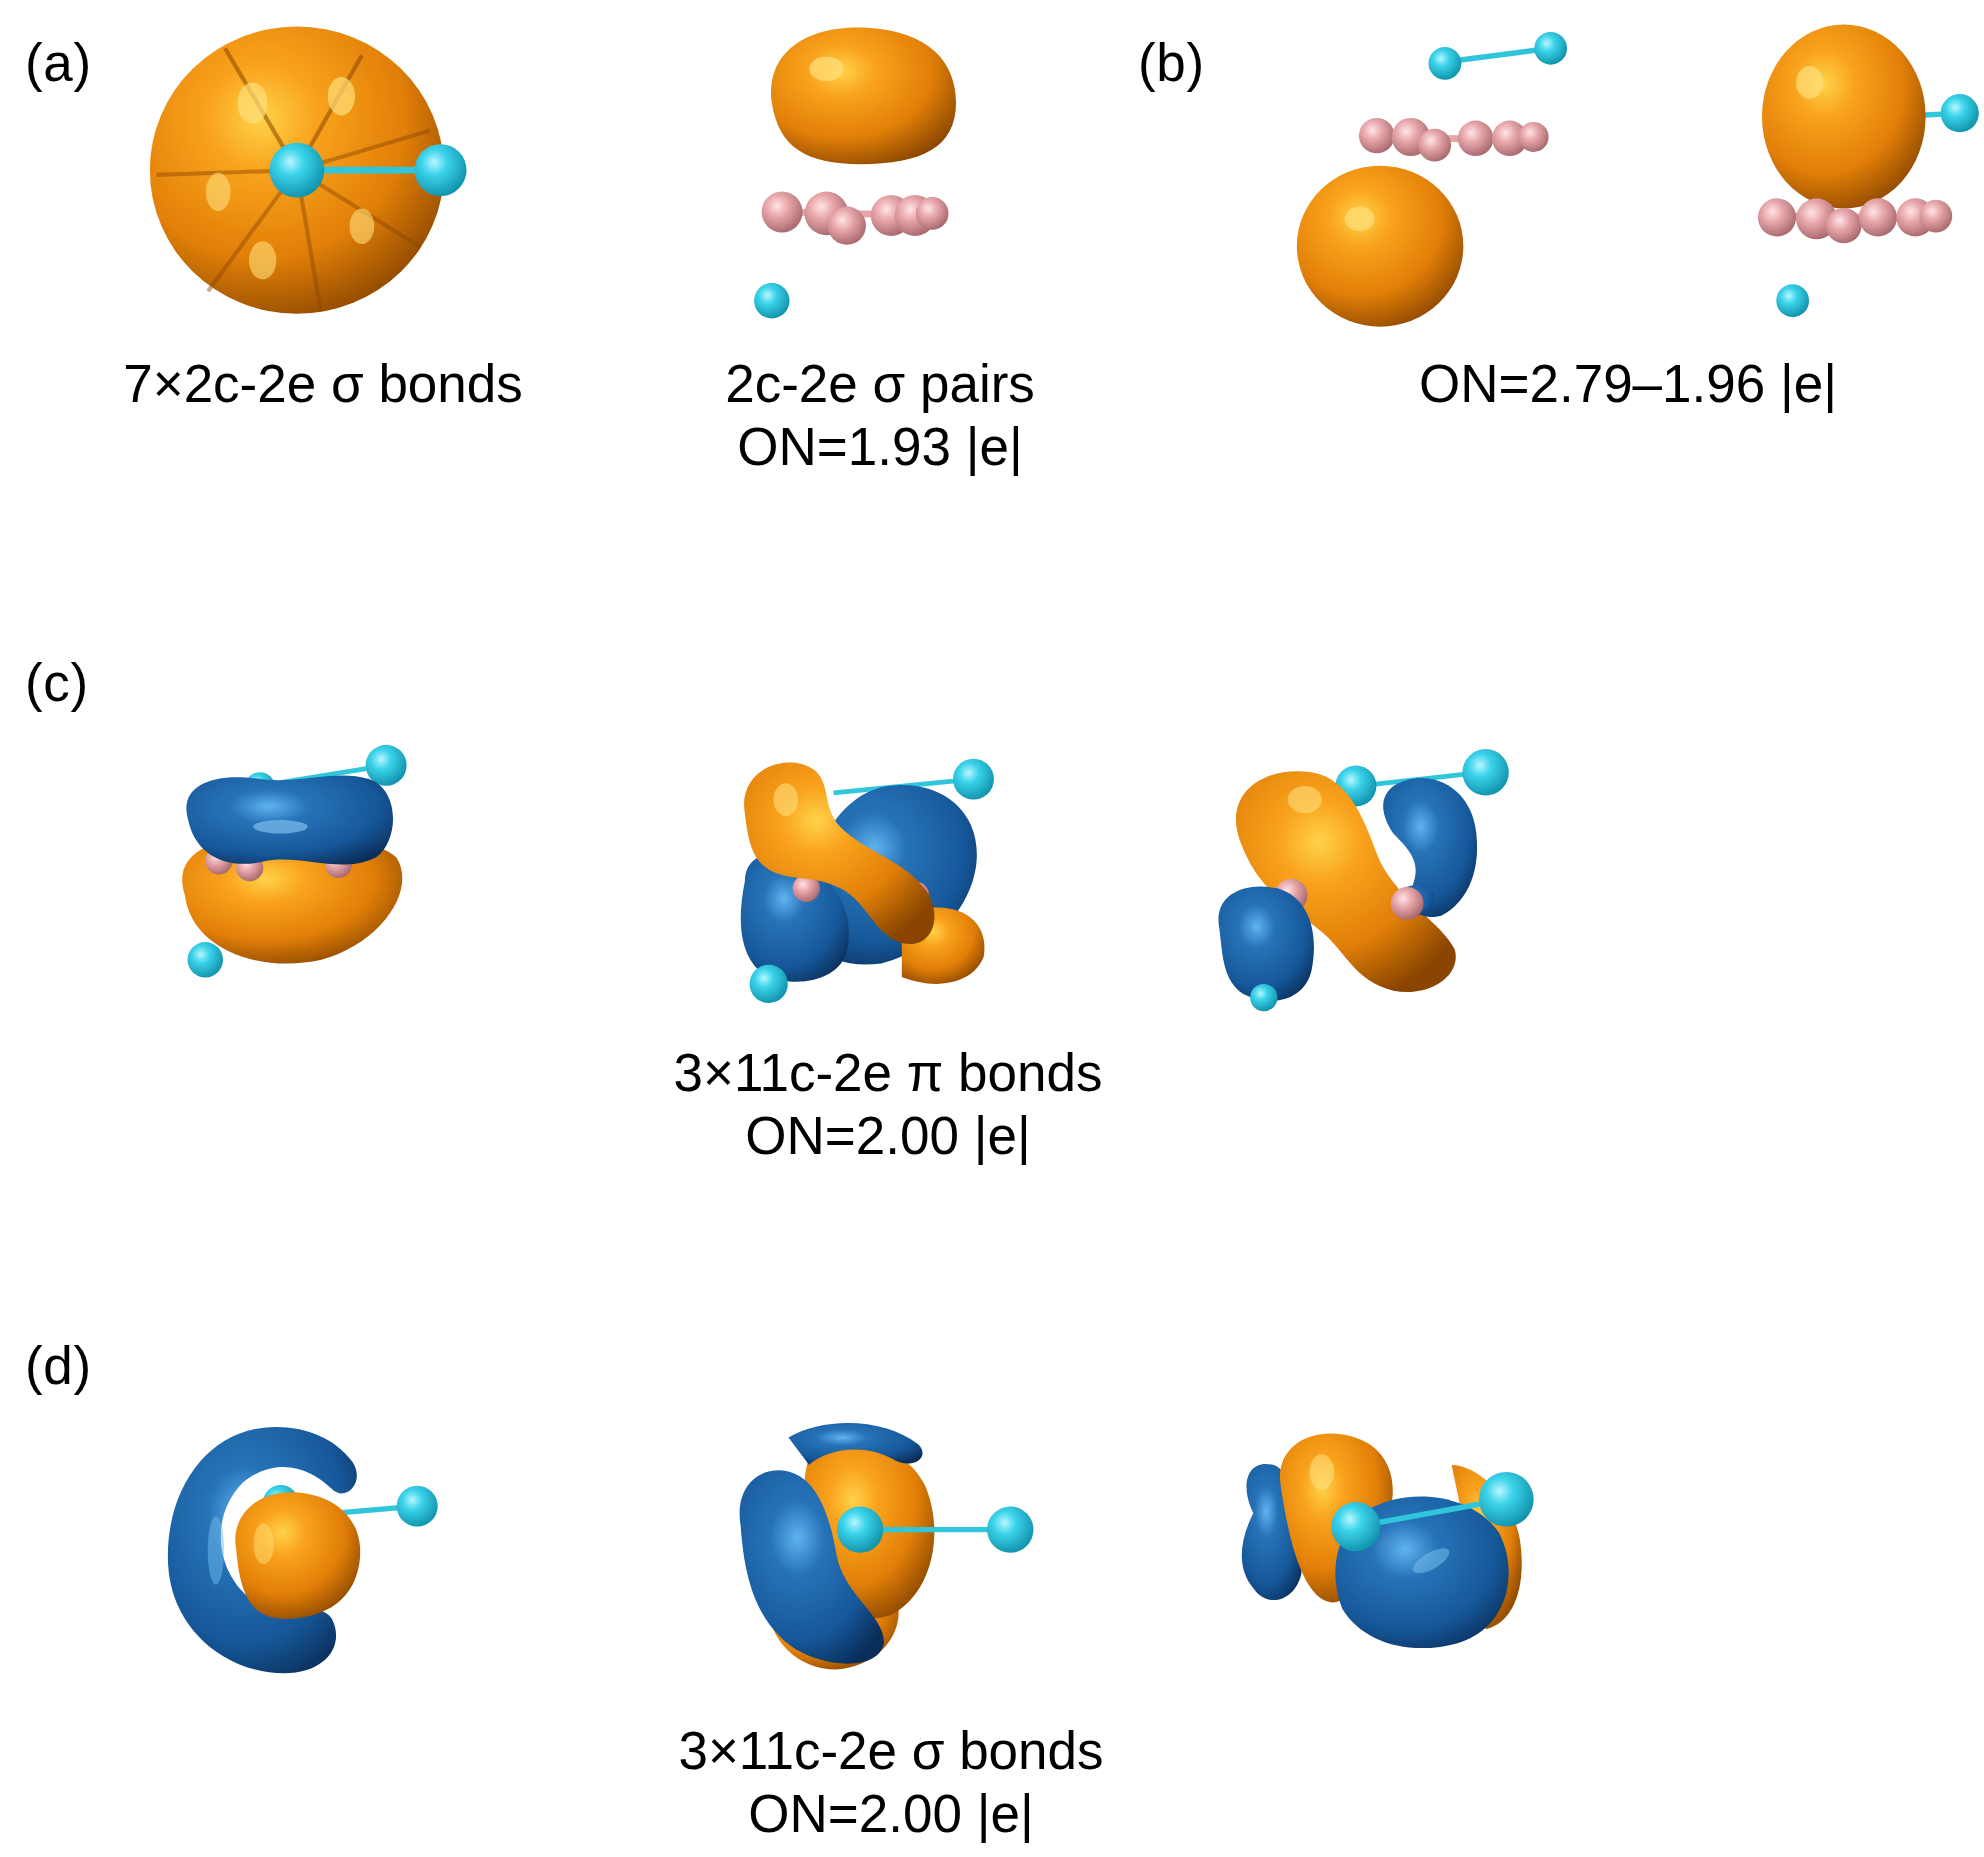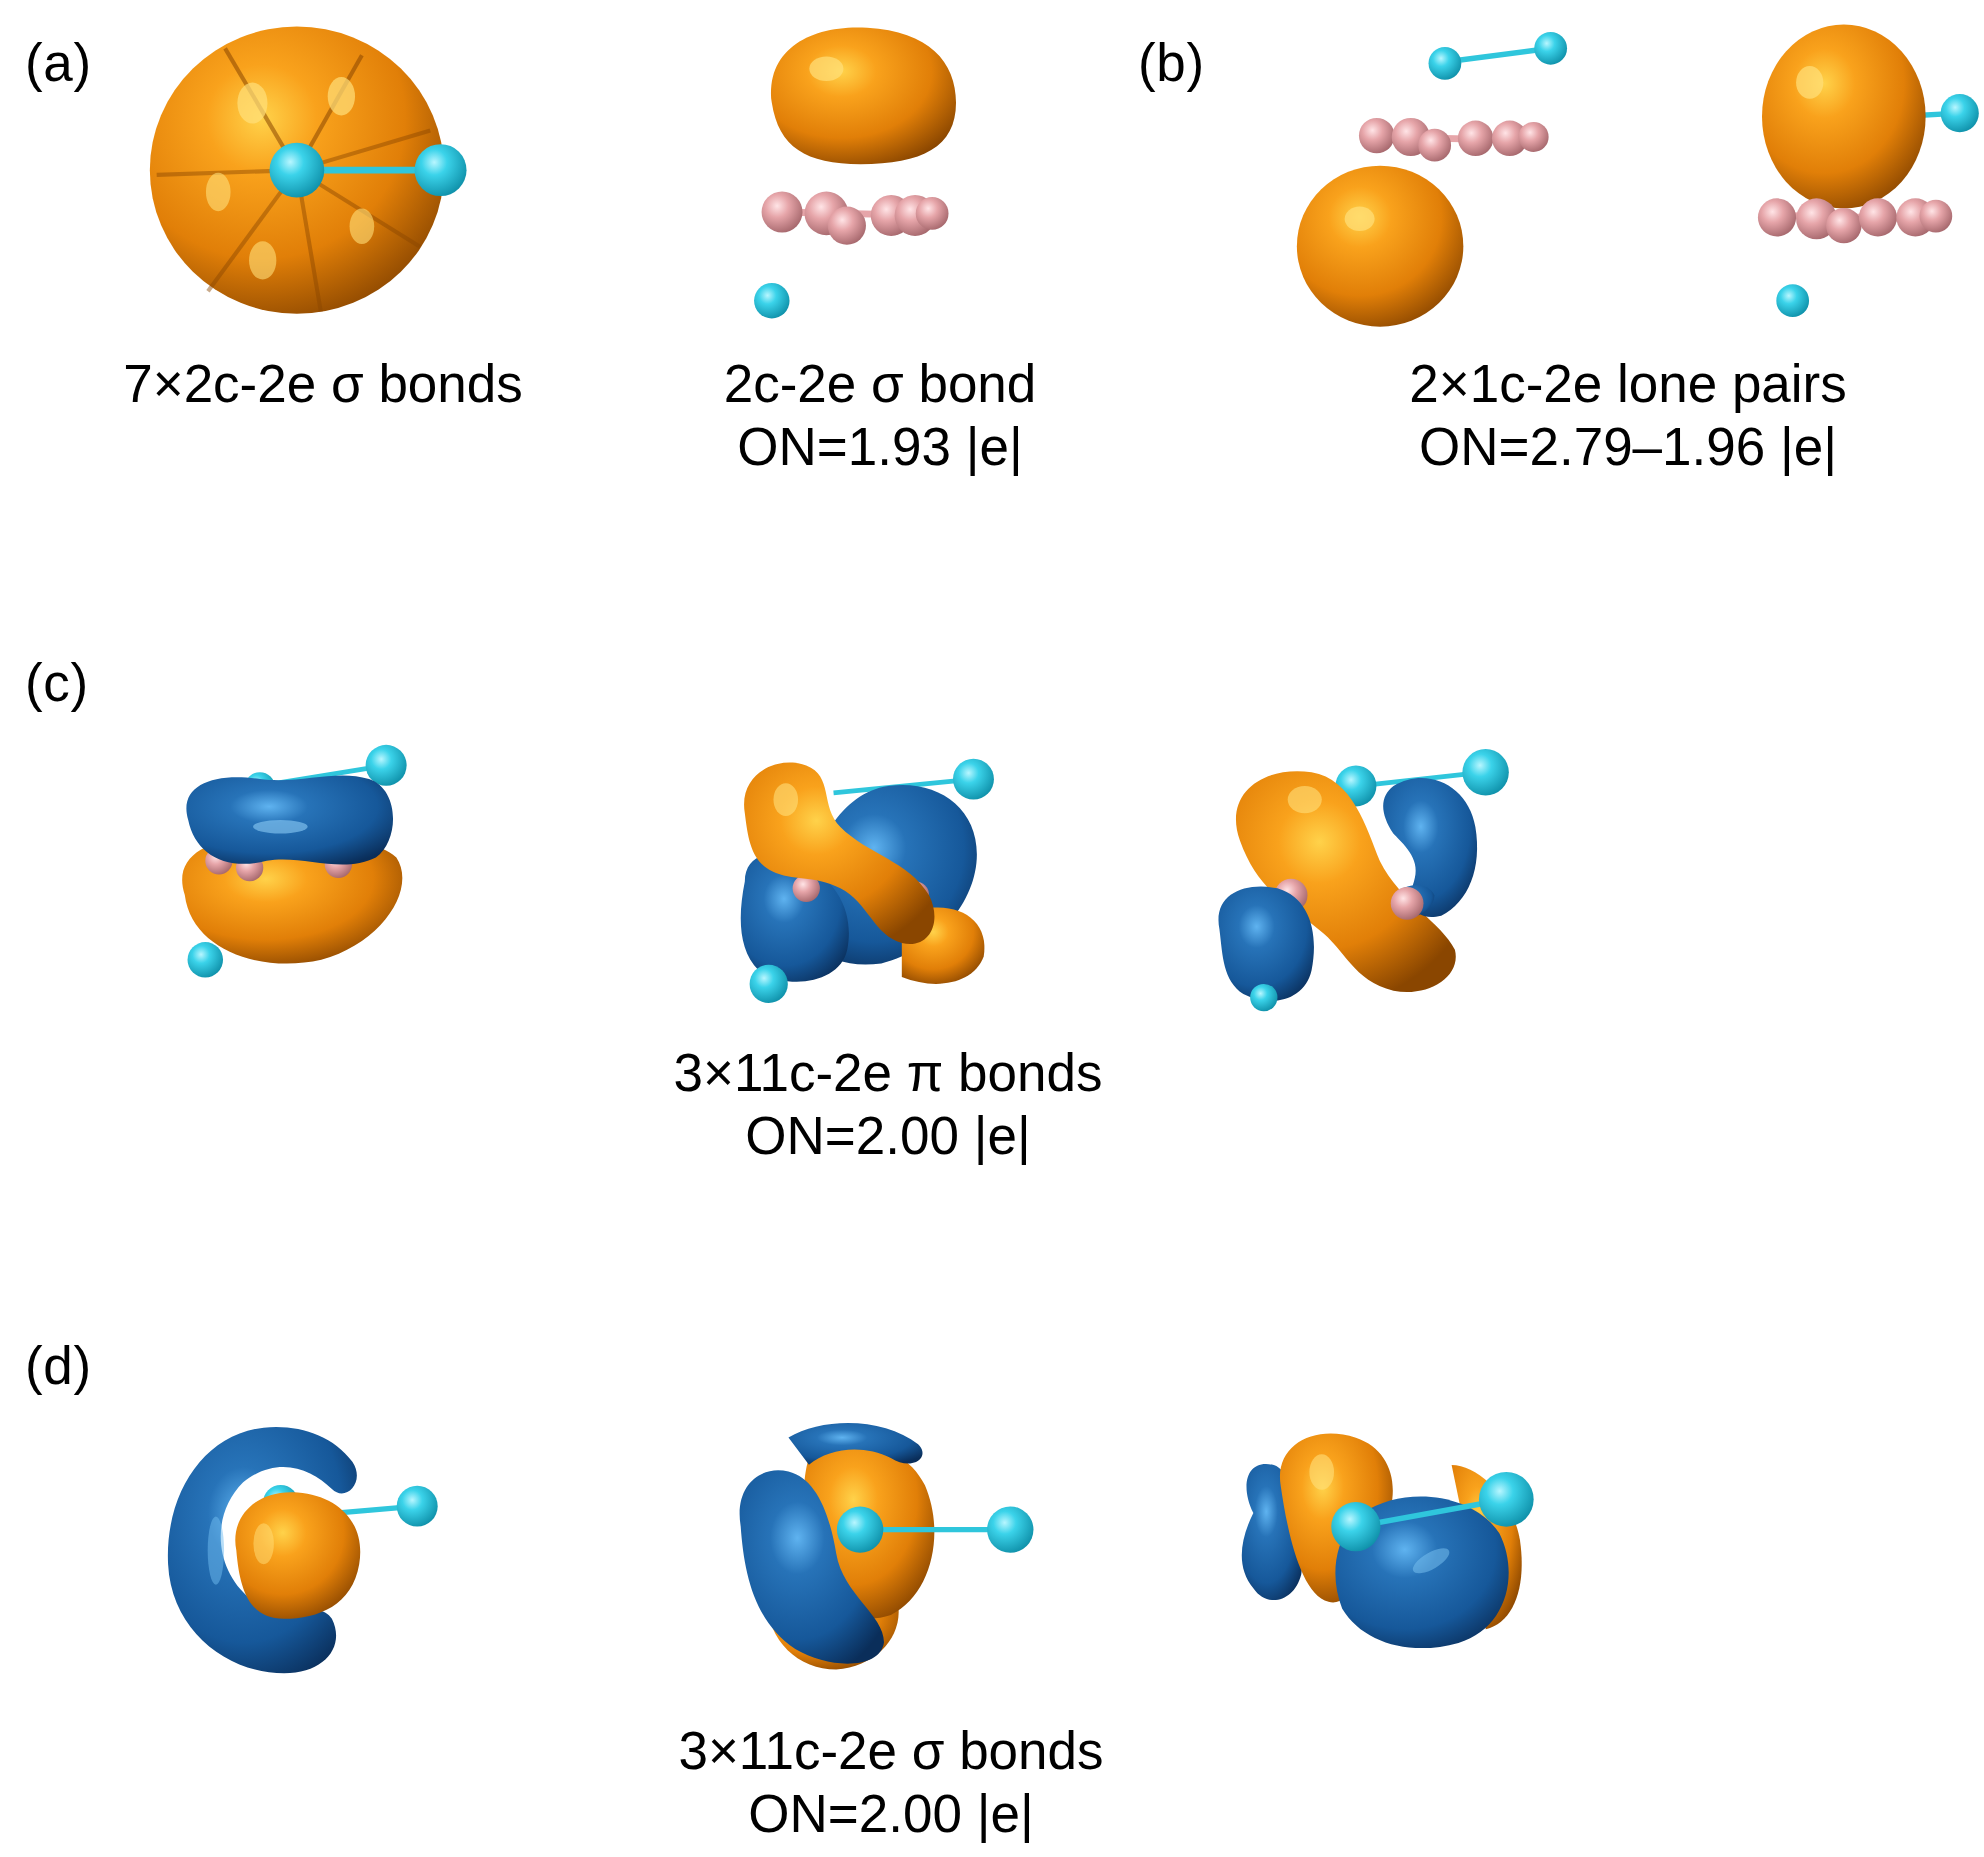--- a/index.html
+++ b/index.html
@@ -77,21 +77,21 @@
     <circle cx="45" cy="280" r="30" fill="url(#gPink)"></circle>
     <circle cx="110" cy="282" r="32" fill="url(#gPink)"></circle>
     <circle cx="140" cy="300" r="28" fill="url(#gPink)"></circle>
     <circle cx="205" cy="285" r="30" fill="url(#gPink)"></circle>
     <circle cx="240" cy="285" r="30" fill="url(#gPink)"></circle>
     <circle cx="265" cy="282" r="24" fill="url(#gPink)"></circle>
   </g>
   <circle cx="30" cy="410" r="26" fill="url(#gCyan)"></circle>
 </svg>
 <div class="caption" style="left:874px; top:352px;">
-  <span>2c-2e σ bond</span>
+  <span>2c-2e σ pairs</span>
   <span>ON=1.93 |e|</span>
 </div>
 
 <div class="panel-label" style="left:1138px; top:36px;">(b)</div>
 
 <svg class="fig" style="left:1291px; top:20.5px;" width="301" height="307" viewBox="0 0 440 450">
   <g>
     <line x1="225" y1="60" x2="380" y2="40" stroke="#2FC6DC" stroke-width="8"></line>
     <circle cx="225" cy="62" r="24" fill="url(#gCyan)"></circle>
     <circle cx="380" cy="40" r="24" fill="url(#gCyan)"></circle>
@@ -119,21 +119,20 @@
     <circle cx="22" cy="288" r="28" fill="url(#gPink)"></circle>
     <circle cx="80" cy="290" r="30" fill="url(#gPink)"></circle>
     <circle cx="120" cy="300" r="26" fill="url(#gPink)"></circle>
     <circle cx="170" cy="288" r="28" fill="url(#gPink)"></circle>
     <circle cx="225" cy="288" r="28" fill="url(#gPink)"></circle>
     <circle cx="255" cy="286" r="24" fill="url(#gPink)"></circle>
   </g>
   <circle cx="45" cy="410" r="24" fill="url(#gCyan)"></circle>
 </svg>
 <div class="caption" style="left:1622px; top:352px;">
-  <span>2×1c-2e lone pairs</span>
   <span>ON=2.79–1.96 |e|</span>
 </div>
 
 <div class="panel-label" style="left:25px; top:656px;">(c)</div>
 
 <svg class="fig" style="left:164px; top:738px;" width="260" height="273" viewBox="0 0 380 400">
   <line x1="140" y1="70" x2="325" y2="40" stroke="#2FC6DC" stroke-width="7"></line>
   <circle cx="140" cy="72" r="22" fill="url(#gCyan)"></circle>
   <circle cx="325" cy="40" r="30" fill="url(#gCyan)"></circle>
   <path d="M30 230 C10 170 70 140 160 150 C230 155 300 140 340 175 C370 220 320 300 230 325 C140 345 40 310 30 230 Z" fill="url(#gOrange)"></path>

